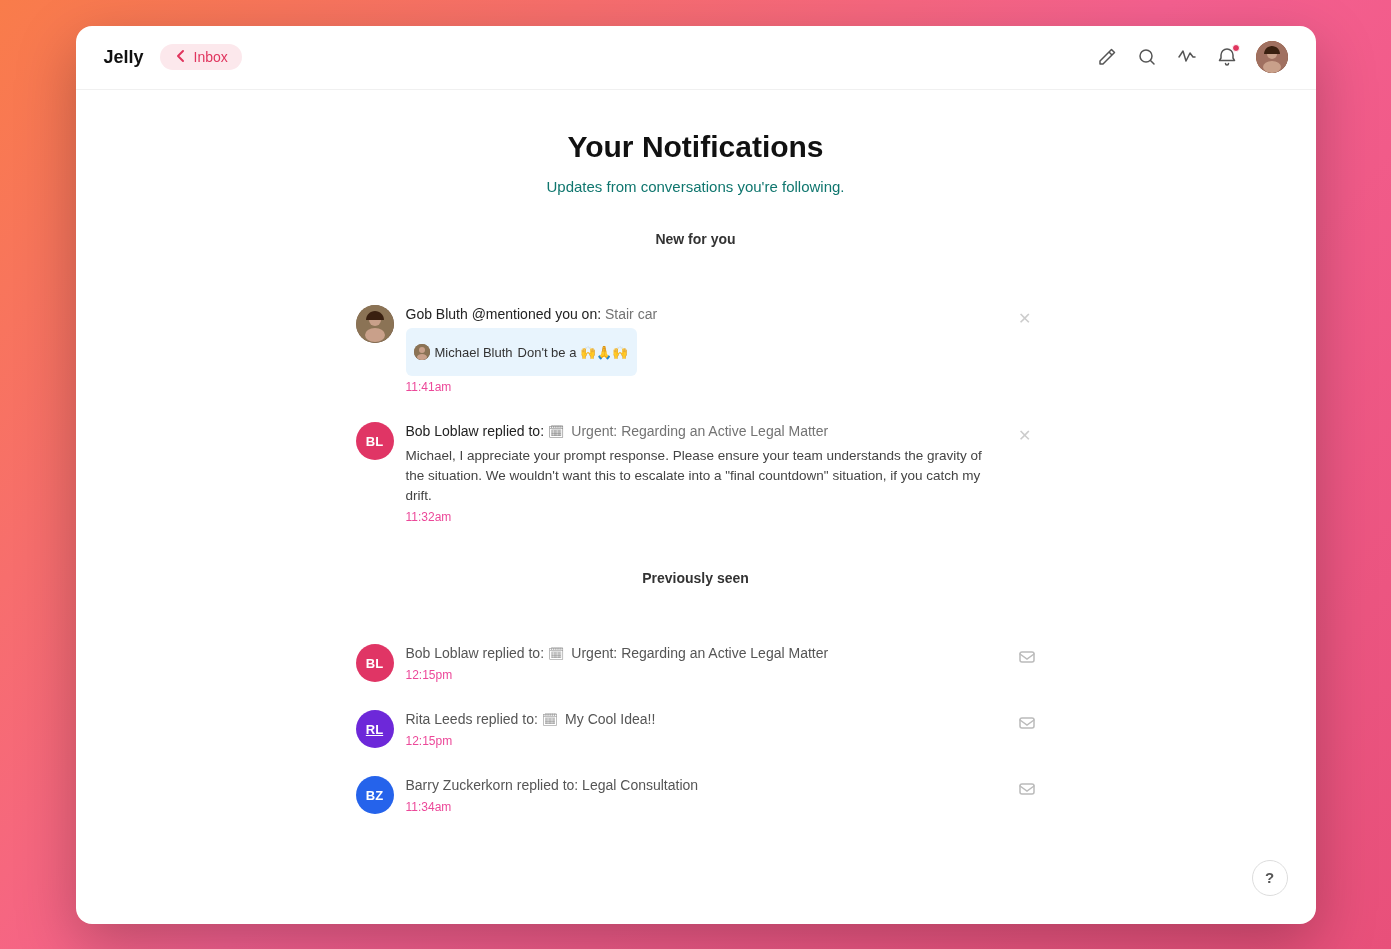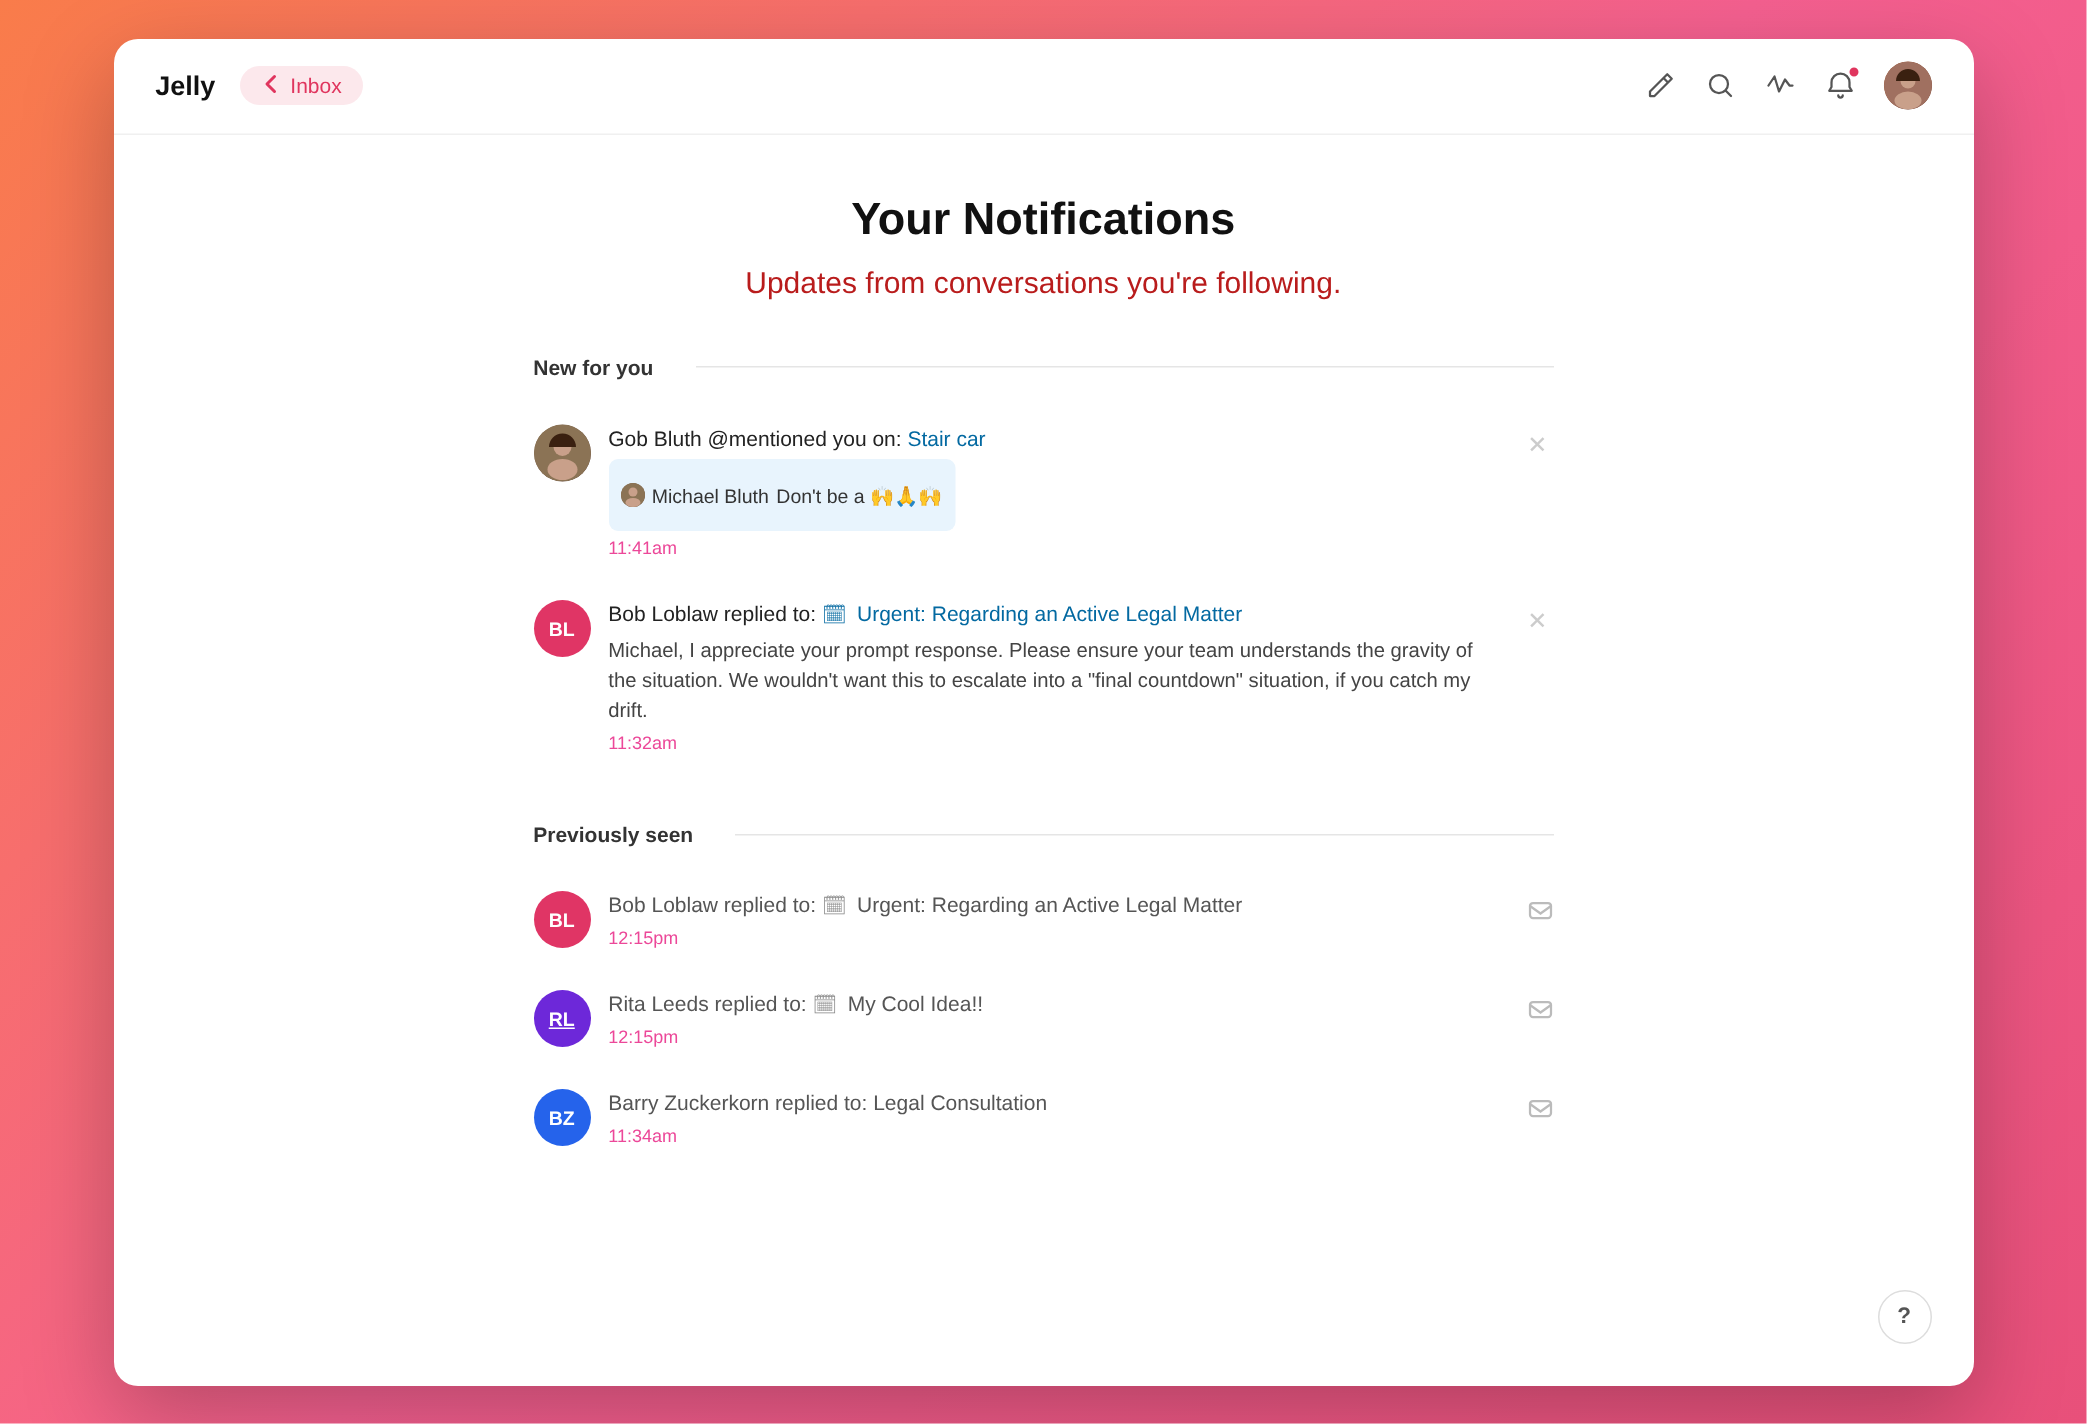--- a/index.html
+++ b/index.html
@@ -103,35 +103,36 @@
       text-align: center;
       margin-bottom: 36px;
     }
     .page-title {
       font-size: 30px;
       font-weight: 700;
       color: #111;
       margin-bottom: 14px;
     }
     .page-subtitle {
-      font-size: 20px;
-      color: #b91c1c;
+      font-size: 15px;
+      color: #0f766e;
     }
     .notifications-container {
       max-width: 720px;
       margin: 0 auto;
       padding: 0 20px;
     }
 
     
     .section-header {
       display: flex;
       align-items: center;
       gap: 28px;
       margin-bottom: 16px;
+      flex-direction: column;
     }
     .section-title {
       font-size: 14px;
       font-weight: 600;
       color: #333;
       white-space: nowrap;
     }
     .section-line {
       flex: 1;
       height: 1px;
@@ -178,21 +179,21 @@
     .notif-body {
       flex: 1;
     }
     .notif-title {
       font-size: 14px;
       color: #222;
       margin-bottom: 4px;
       line-height: 1.4;
     }
     .notif-link {
-      color: #0369a1;
+      color: #737373;
       font-weight: 500;
     }
     .notif-mention-chip {
       display: inline-flex;
       align-items: center;
       gap: 5px;
       background: #e8f4fd;
       border-radius: 6px;
       padding: 16px 8px;
       font-size: 13px;

